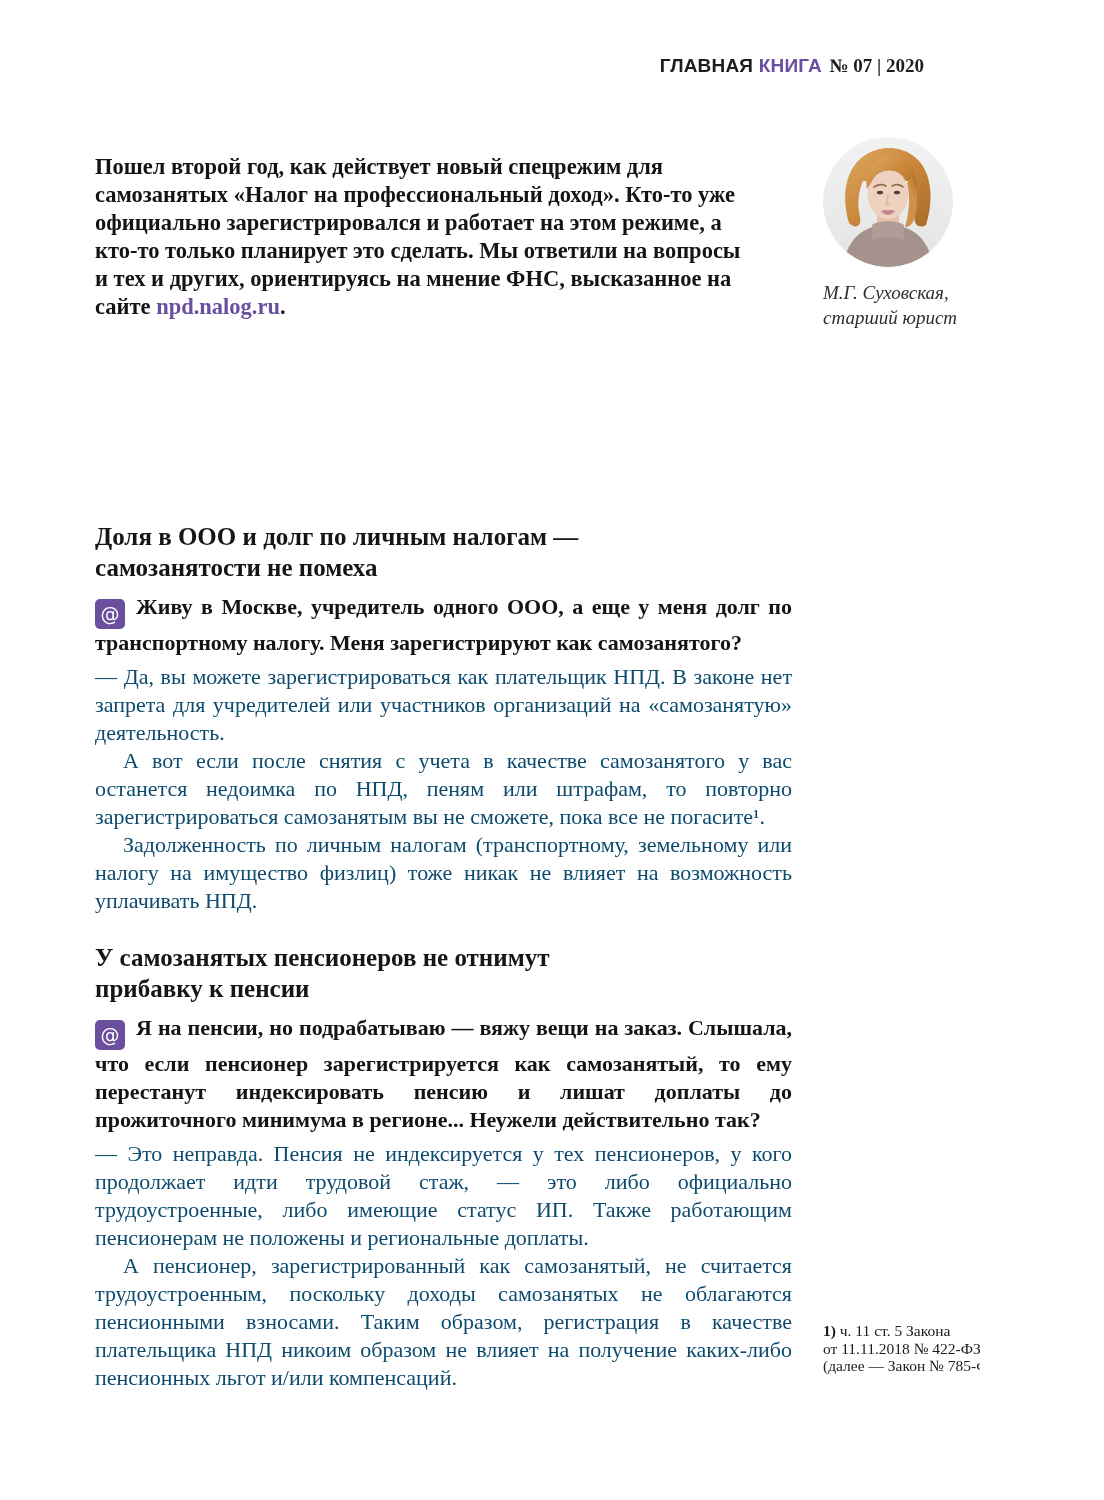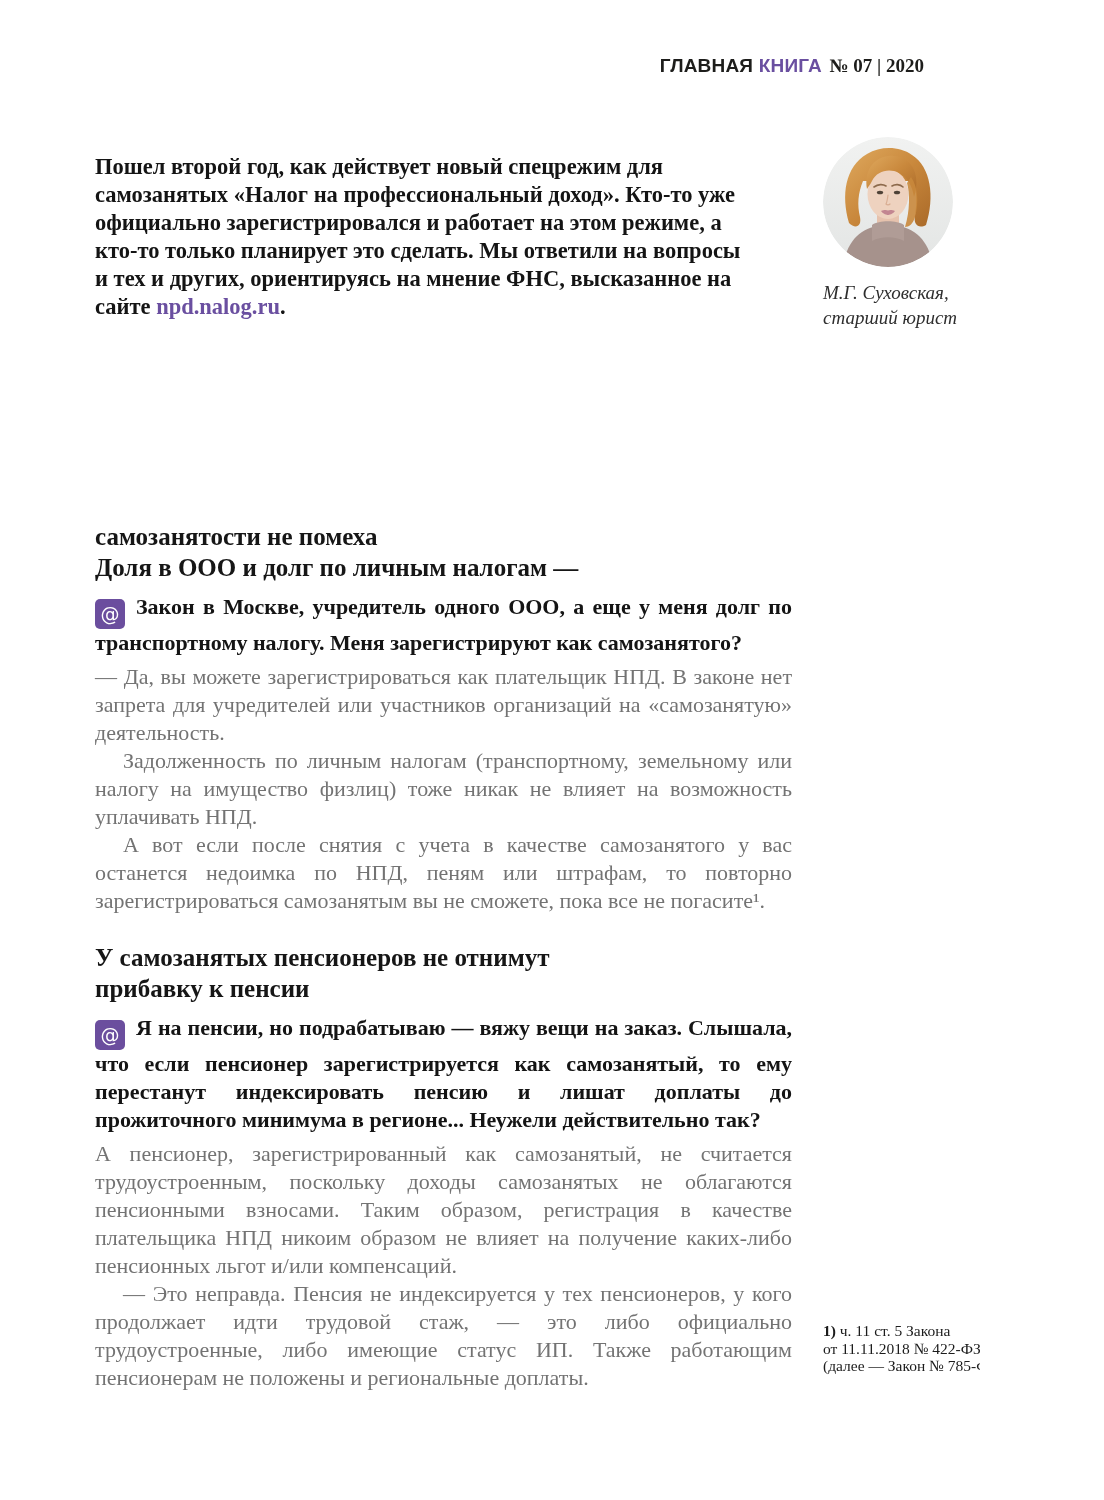--- a/index.html
+++ b/index.html
@@ -51,21 +51,21 @@
     margin:0 0 6px 0;font-weight:bold;font-size:22px;line-height:28px;
     text-align:justify;color:#141414;
   }
   .at-badge{
     display:inline-block;width:30px;height:30px;border-radius:5px;
     background:#6b4e9e;color:#ffffff;
     font-family:"DejaVu Sans", sans-serif;font-weight:normal;
     font-size:19px;line-height:30px;text-align:center;
     vertical-align:-7px;margin-right:11px;
   }
-  .answer{font-size:22px;line-height:28px;text-align:justify;color:#737373;}
+  .answer{font-size:22px;line-height:28px;text-align:justify;color:#0c4a6e;}
   .answer p{margin:0;}
   .answer p + p{text-indent:28px;}
   .section-2{margin-top:27px;}
 
   
   .footnote{
     position:absolute;left:823px;top:1322px;width:210px;
     font-size:15.5px;line-height:17.5px;color:#1c1c1c;
   }
   .footnote .marker{font-weight:bold;}
@@ -126,40 +126,40 @@
       <span>М.Г. Суховская,</span>
       <span>старший юрист</span>
     </div>
   </div>
 
 
   <div class="content">
 
     <div class="section section-1">
       <h2 class="section-heading">
+        <span class="line">Доля в ООО и долг по личным налогам —</span>
         <span class="line">самозанятости не помеха</span>
-        <span class="line">Доля в ООО и долг по личным налогам —</span>
       </h2>
-      <p class="question"><span class="at-badge">@</span><span>Закон в Москве, учредитель одного ООО, а еще у меня долг по транспортному налогу. Меня зарегистрируют как самозанятого?</span></p>
+      <p class="question"><span class="at-badge">@</span><span>Живу в Москве, учредитель одного ООО, а еще у меня долг по транспортному налогу. Меня зарегистрируют как самозанятого?</span></p>
       <div class="answer">
         <p>—  Да, вы можете зарегистрироваться как плательщик НПД. В законе нет запрета для учредителей или участников организаций на «самозанятую» деятельность.</p>
+        <p>А вот если после снятия с учета в качестве самозанятого у вас останется недоимка по НПД, пеням или штрафам, то повторно зарегистрироваться самозанятым вы не сможете, пока все не погасите¹.</p>
         <p>Задолженность по личным налогам (транспортному, земельному или налогу на имущество физлиц) тоже никак не влияет на возможность уплачивать НПД.</p>
-        <p>А вот если после снятия с учета в качестве самозанятого у вас останется недоимка по НПД, пеням или штрафам, то повторно зарегистрироваться самозанятым вы не сможете, пока все не погасите¹.</p>
       </div>
     </div>
 
     <div class="section section-2">
       <h2 class="section-heading">
         <span class="line">У самозанятых пенсионеров не отнимут</span>
         <span class="line">прибавку к пенсии</span>
       </h2>
       <p class="question"><span class="at-badge">@</span><span>Я на пенсии, но подрабатываю — вяжу вещи на заказ. Слышала, что если пенсионер зарегистрируется как самозанятый, то ему перестанут индексировать пенсию и лишат доплаты до прожиточного минимума в регионе... Неужели действительно так?</span></p>
       <div class="answer">
+        <p>—  Это неправда. Пенсия не индексируется у тех пенсионеров, у кого продолжает идти трудовой стаж, — это либо официально трудоустроенные, либо имеющие статус ИП. Также работающим пенсионерам не положены и региональные доплаты.</p>
         <p>А пенсионер, зарегистрированный как самозанятый, не считается трудоустроенным, поскольку доходы самозанятых не облагаются пенсионными взносами. Таким образом, регистрация в качестве плательщика НПД никоим образом не влияет на получение каких-либо пенсионных льгот и/или компенсаций.</p>
-        <p>—  Это неправда. Пенсия не индексируется у тех пенсионеров, у кого продолжает идти трудовой стаж, — это либо официально трудоустроенные, либо имеющие статус ИП. Также работающим пенсионерам не положены и региональные доплаты.</p>
       </div>
     </div>
 
   </div>
 
   <div class="footnote">
     <span class="fline"><b class="marker">1)</b><span> ч. 11 ст. 5 Закона</span></span>
     <span class="fline">от 11.11.2018 № 422-ФЗ</span>
     <span class="fline">(далее — Закон № 785-ФЗ)</span>
   </div>

